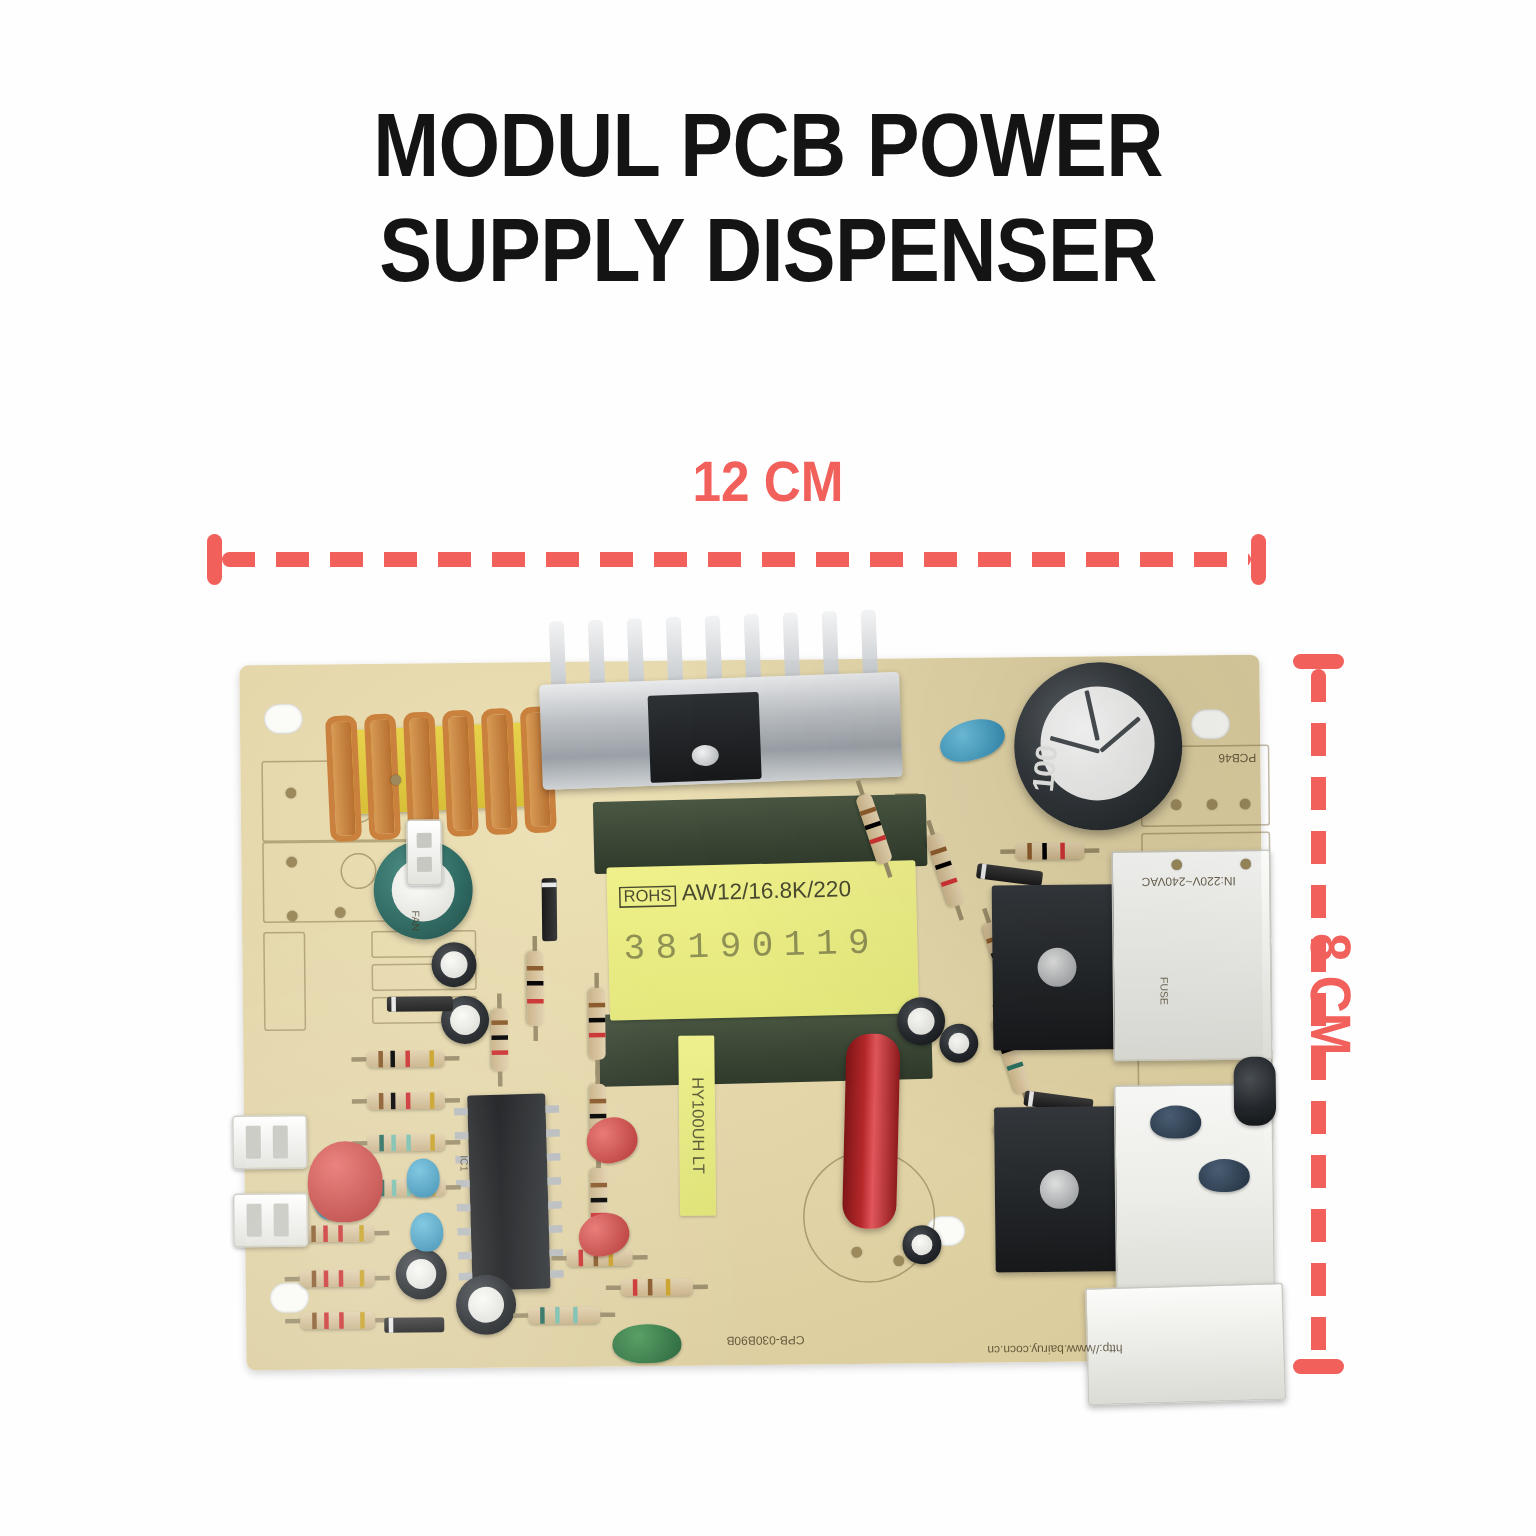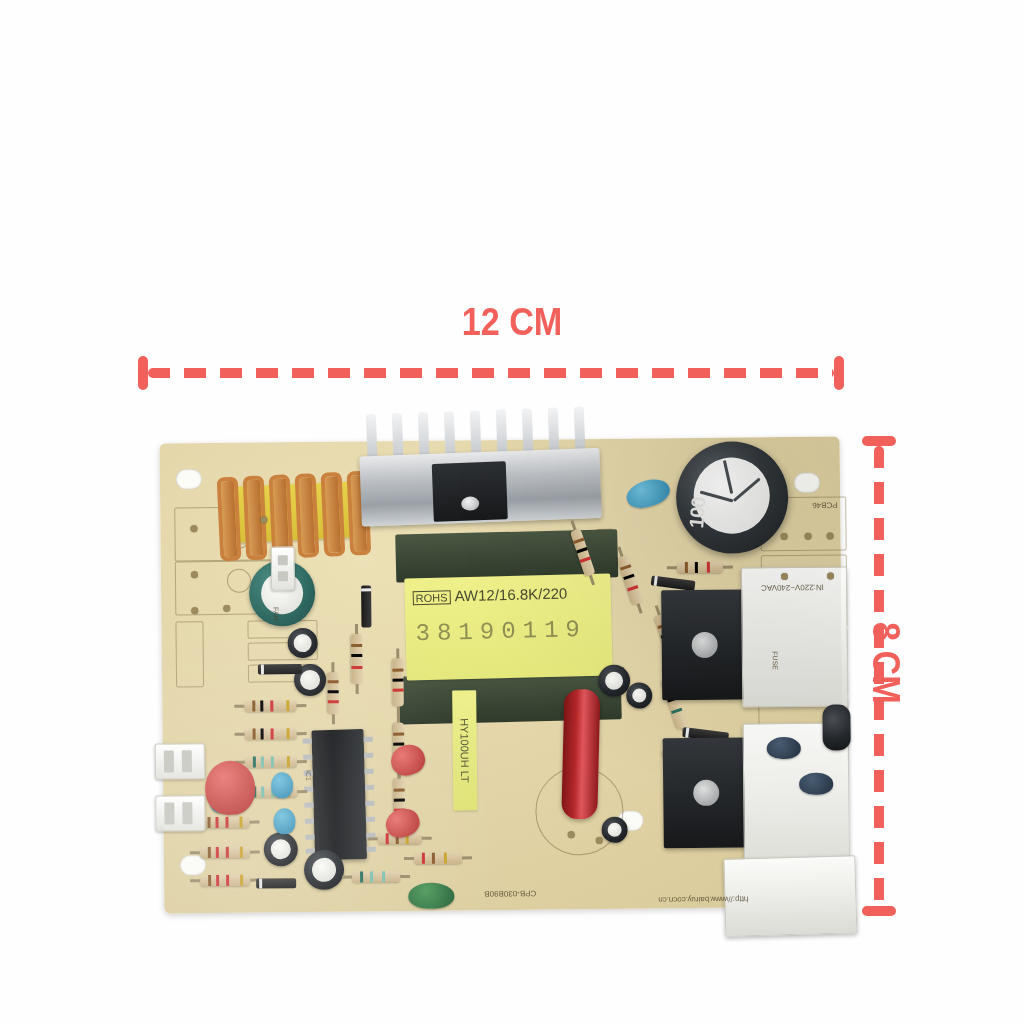--- a/index.html
+++ b/index.html
@@ -313,20 +313,24 @@
     position:absolute; width:0;height:0;
     border-left:8px solid transparent;border-right:8px solid transparent;
     border-top:13px solid rgba(110,92,55,.6);
   }
 </style>
 </head>
 <body>
 
 <div id="stage">
 
+  <div class="title-block">
+    <span class="title-line">MODUL PCB POWER</span>
+    <span class="title-line">SUPPLY DISPENSER</span>
+  </div>
 
   <div class="dim-label-h">12 CM</div>
   <div class="dim-line-h">
     <div class="cap left"></div>
     <div class="bar"></div>
     <div class="cap right"></div>
   </div>
 
   <div class="dim-label-v">8 CM</div>
   <div class="dim-line-v">

